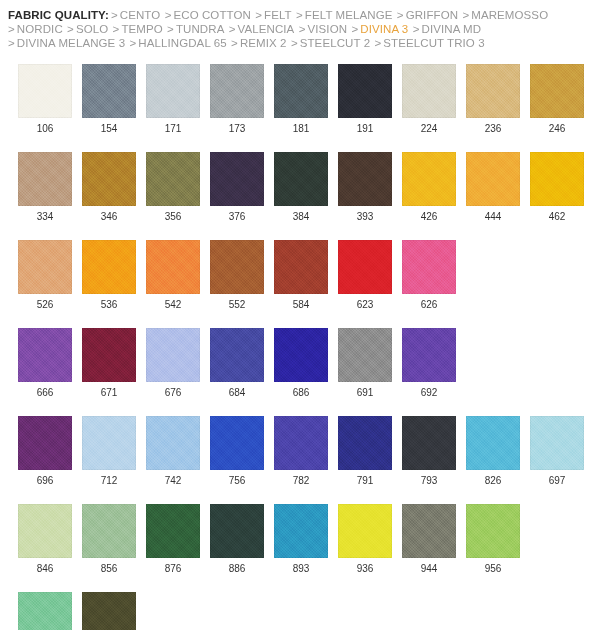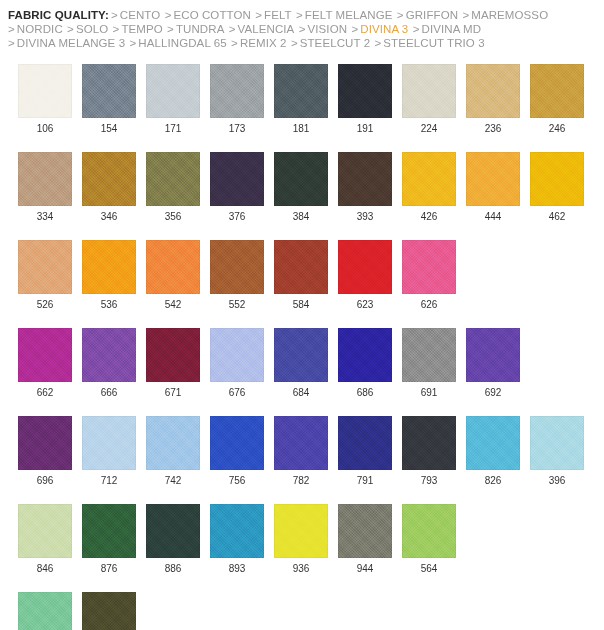--- a/index.html
+++ b/index.html
@@ -200,24 +200,20 @@
         <div class="swatch-chip" style="background-color: rgb(218, 33, 40);"></div>
         <div class="swatch-label">623</div>
       </div>
       <div class="swatch-cell">
         <div class="swatch-chip" style="background-color: rgb(232, 88, 142);"></div>
         <div class="swatch-label">626</div>
       </div>
     </div>
     <div class="swatch-row">
       <div class="swatch-cell">
-        <div class="swatch-chip" style="background-color: rgb(176, 42, 147);"></div>
-        <div class="swatch-label">662</div>
-      </div>
-      <div class="swatch-cell">
         <div class="swatch-chip" style="background-color: rgb(124, 74, 166);"></div>
         <div class="swatch-label">666</div>
       </div>
       <div class="swatch-cell">
         <div class="swatch-chip" style="background-color: rgb(123, 30, 56);"></div>
         <div class="swatch-label">671</div>
       </div>
       <div class="swatch-cell">
         <div class="swatch-chip" style="background-color: rgb(175, 189, 233);"></div>
         <div class="swatch-label">676</div>
@@ -267,29 +263,33 @@
       <div class="swatch-cell">
         <div class="swatch-chip" style="background-color: rgb(51, 54, 60);"></div>
         <div class="swatch-label">793</div>
       </div>
       <div class="swatch-cell">
         <div class="swatch-chip" style="background-color: rgb(84, 184, 216);"></div>
         <div class="swatch-label">826</div>
       </div>
       <div class="swatch-cell">
         <div class="swatch-chip" style="background-color: rgb(168, 217, 228);"></div>
-        <div class="swatch-label">396</div>
+        <div class="swatch-label">697</div>
       </div>
     </div>
     <div class="swatch-row">
       <div class="swatch-cell">
         <div class="swatch-chip" style="background-color: rgb(204, 220, 171);"></div>
         <div class="swatch-label">846</div>
       </div>
       <div class="swatch-cell">
+        <div class="swatch-chip" style="background-color: rgb(155, 191, 150);"></div>
+        <div class="swatch-label">856</div>
+      </div>
+      <div class="swatch-cell">
         <div class="swatch-chip" style="background-color: rgb(47, 96, 57);"></div>
         <div class="swatch-label">876</div>
       </div>
       <div class="swatch-cell">
         <div class="swatch-chip" style="background-color: rgb(43, 63, 58);"></div>
         <div class="swatch-label">886</div>
       </div>
       <div class="swatch-cell">
         <div class="swatch-chip" style="background-color: rgb(42, 149, 191);"></div>
         <div class="swatch-label">893</div>
@@ -297,21 +297,21 @@
       <div class="swatch-cell">
         <div class="swatch-chip" style="background-color: rgb(230, 226, 45);"></div>
         <div class="swatch-label">936</div>
       </div>
       <div class="swatch-cell">
         <div class="swatch-chip" style="background-color: rgb(119, 120, 106);"></div>
         <div class="swatch-label">944</div>
       </div>
       <div class="swatch-cell">
         <div class="swatch-chip" style="background-color: rgb(155, 203, 92);"></div>
-        <div class="swatch-label">564</div>
+        <div class="swatch-label">956</div>
       </div>
     </div>
     <div class="swatch-row">
       <div class="swatch-cell">
         <div class="swatch-chip" style="background-color: rgb(119, 198, 150);"></div>
       </div>
       <div class="swatch-cell">
         <div class="swatch-chip" style="background-color: rgb(75, 74, 44);"></div>
       </div>
     </div>

